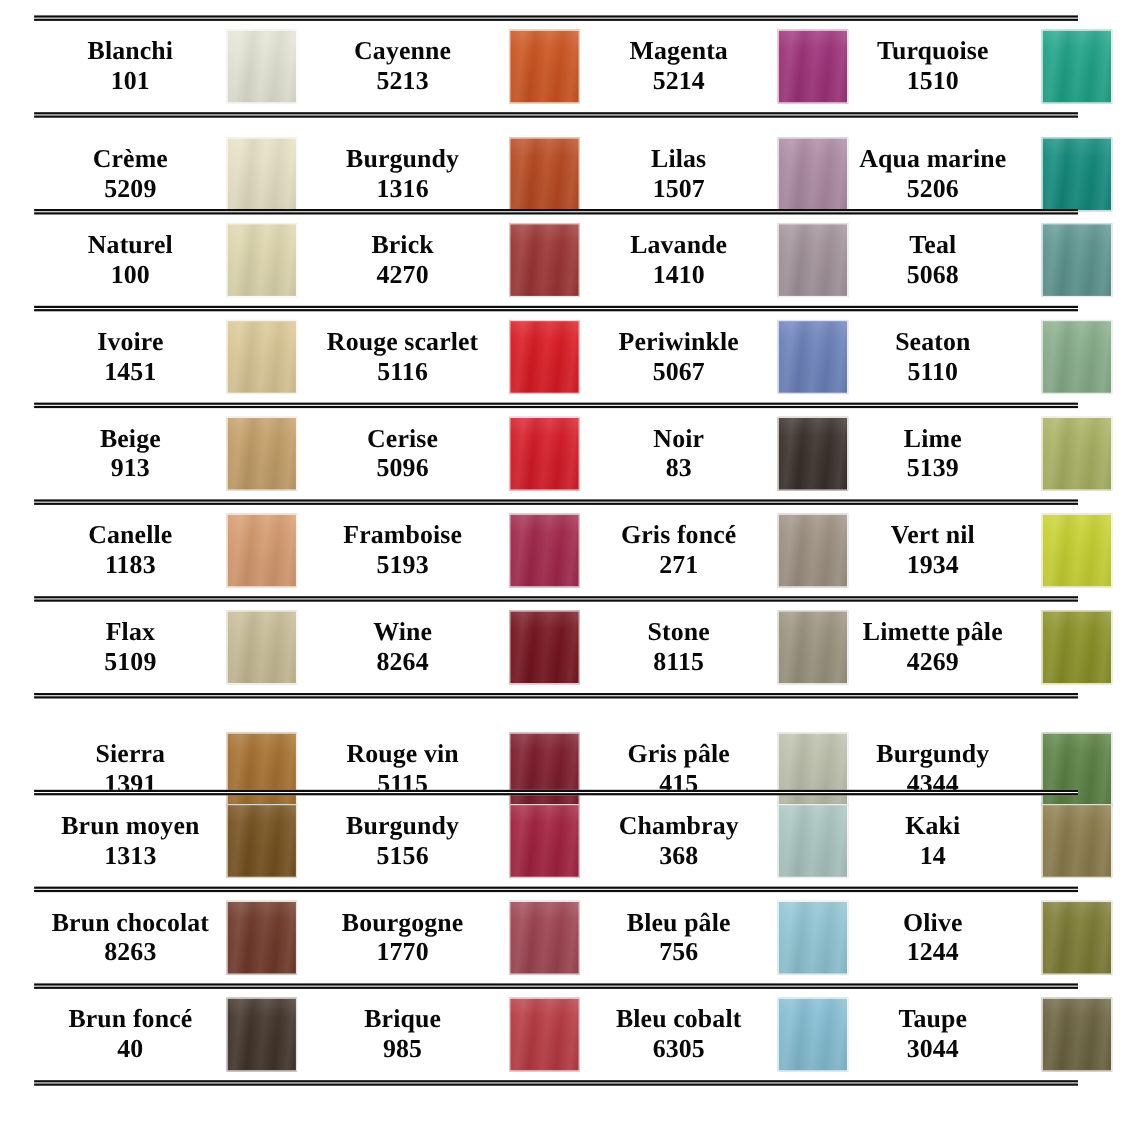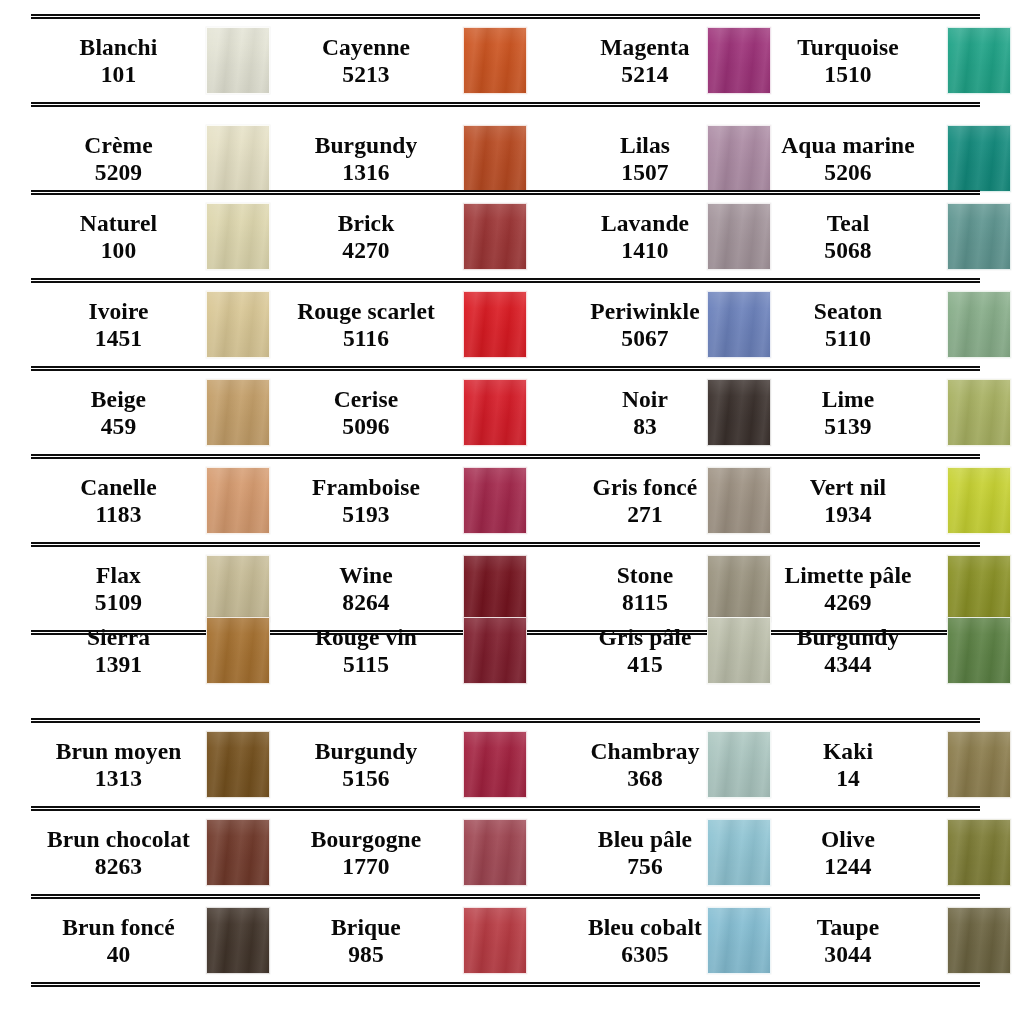--- a/index.html
+++ b/index.html
@@ -86,21 +86,21 @@
       linear-gradient(96deg, rgba(255,255,255,0.00) 0%, rgba(255,255,255,0.10) 18%, rgba(0,0,0,0.05) 34%, rgba(255,255,255,0.07) 52%, rgba(0,0,0,0.045) 70%, rgba(255,255,255,0.09) 88%, rgba(0,0,0,0.04) 100%),
       linear-gradient(180deg, rgba(255,255,255,0.12) 0%, rgba(255,255,255,0.02) 25%, rgba(0,0,0,0.03) 60%, rgba(0,0,0,0.06) 100%);
     pointer-events: none;
   }
 
   
   .c0 .label  { left: 0px;   width: 175px; }
   .c0 .swatch { left: 175px; }
   .c1 .label  { left: 240px; width: 190px; }
   .c1 .swatch { left: 432px; }
-  .c2 .label  { left: 496px; width: 180px; padding-left: 28px; }
+  .c2 .label  { left: 496px; width: 180px; }
   .c2 .swatch { left: 676px; }
   .c3 .label  { left: 740px; width: 154px; }
   .c3 .swatch { left: 916px; }
 </style>
 </head>
 <body>
 
 <div id="chart">
     <div class="rule" style="top: 14px;"></div>
     <div class="row" style="top: 19px;">
@@ -224,21 +224,21 @@
           <span class="no">5110</span>
         </div>
         <div class="swatch" style="background-color: rgb(135, 173, 137);"></div>
       </div>
     </div>
     <div class="rule" style="top: 366px;"></div>
     <div class="row" style="top: 371px;">
       <div class="cellpair c0">
         <div class="label">
           <span class="nm">Beige</span>
-          <span class="no">459</span>
+          <span class="no">913</span>
         </div>
         <div class="swatch" style="background-color: rgb(195, 158, 104);"></div>
       </div>
       <div class="cellpair c1">
         <div class="label">
           <span class="nm">Cerise</span>
           <span class="no">5096</span>
         </div>
         <div class="swatch" style="background-color: rgb(213, 27, 39);"></div>
       </div>
@@ -313,21 +313,21 @@
       </div>
       <div class="cellpair c3">
         <div class="label">
           <span class="nm">Limette pâle</span>
           <span class="no">4269</span>
         </div>
         <div class="swatch" style="background-color: rgb(138, 145, 38);"></div>
       </div>
     </div>
     <div class="rule" style="top: 630px;"></div>
-    <div class="row" style="top: 609px;">
+    <div class="row" style="top: 658px;">
       <div class="cellpair c0">
         <div class="label">
           <span class="nm">Sierra</span>
           <span class="no">1391</span>
         </div>
         <div class="swatch" style="background-color: rgb(165, 112, 47);"></div>
       </div>
       <div class="cellpair c1">
         <div class="label">
           <span class="nm">Rouge vin</span>

